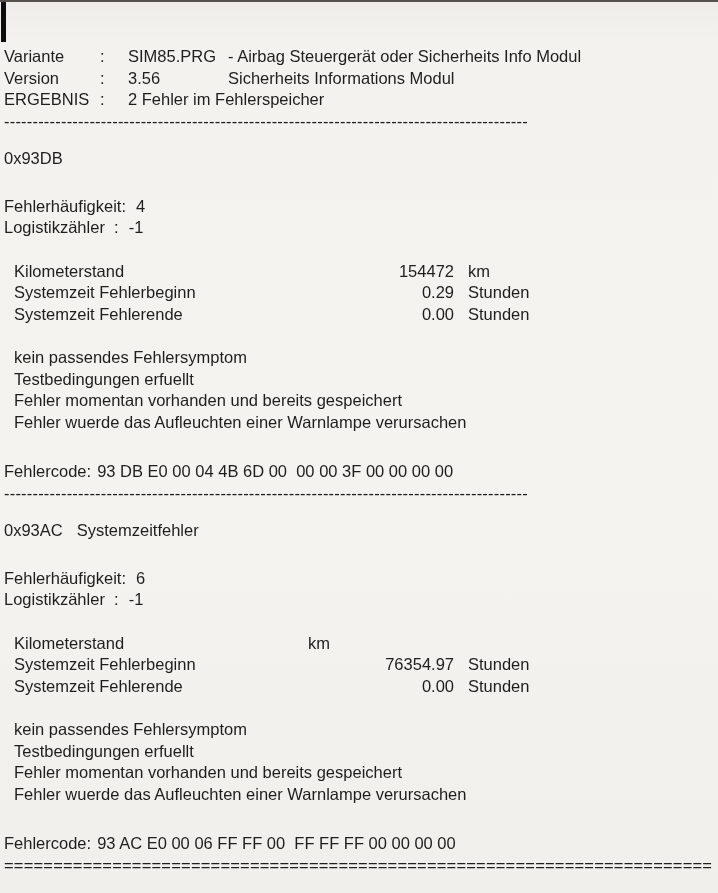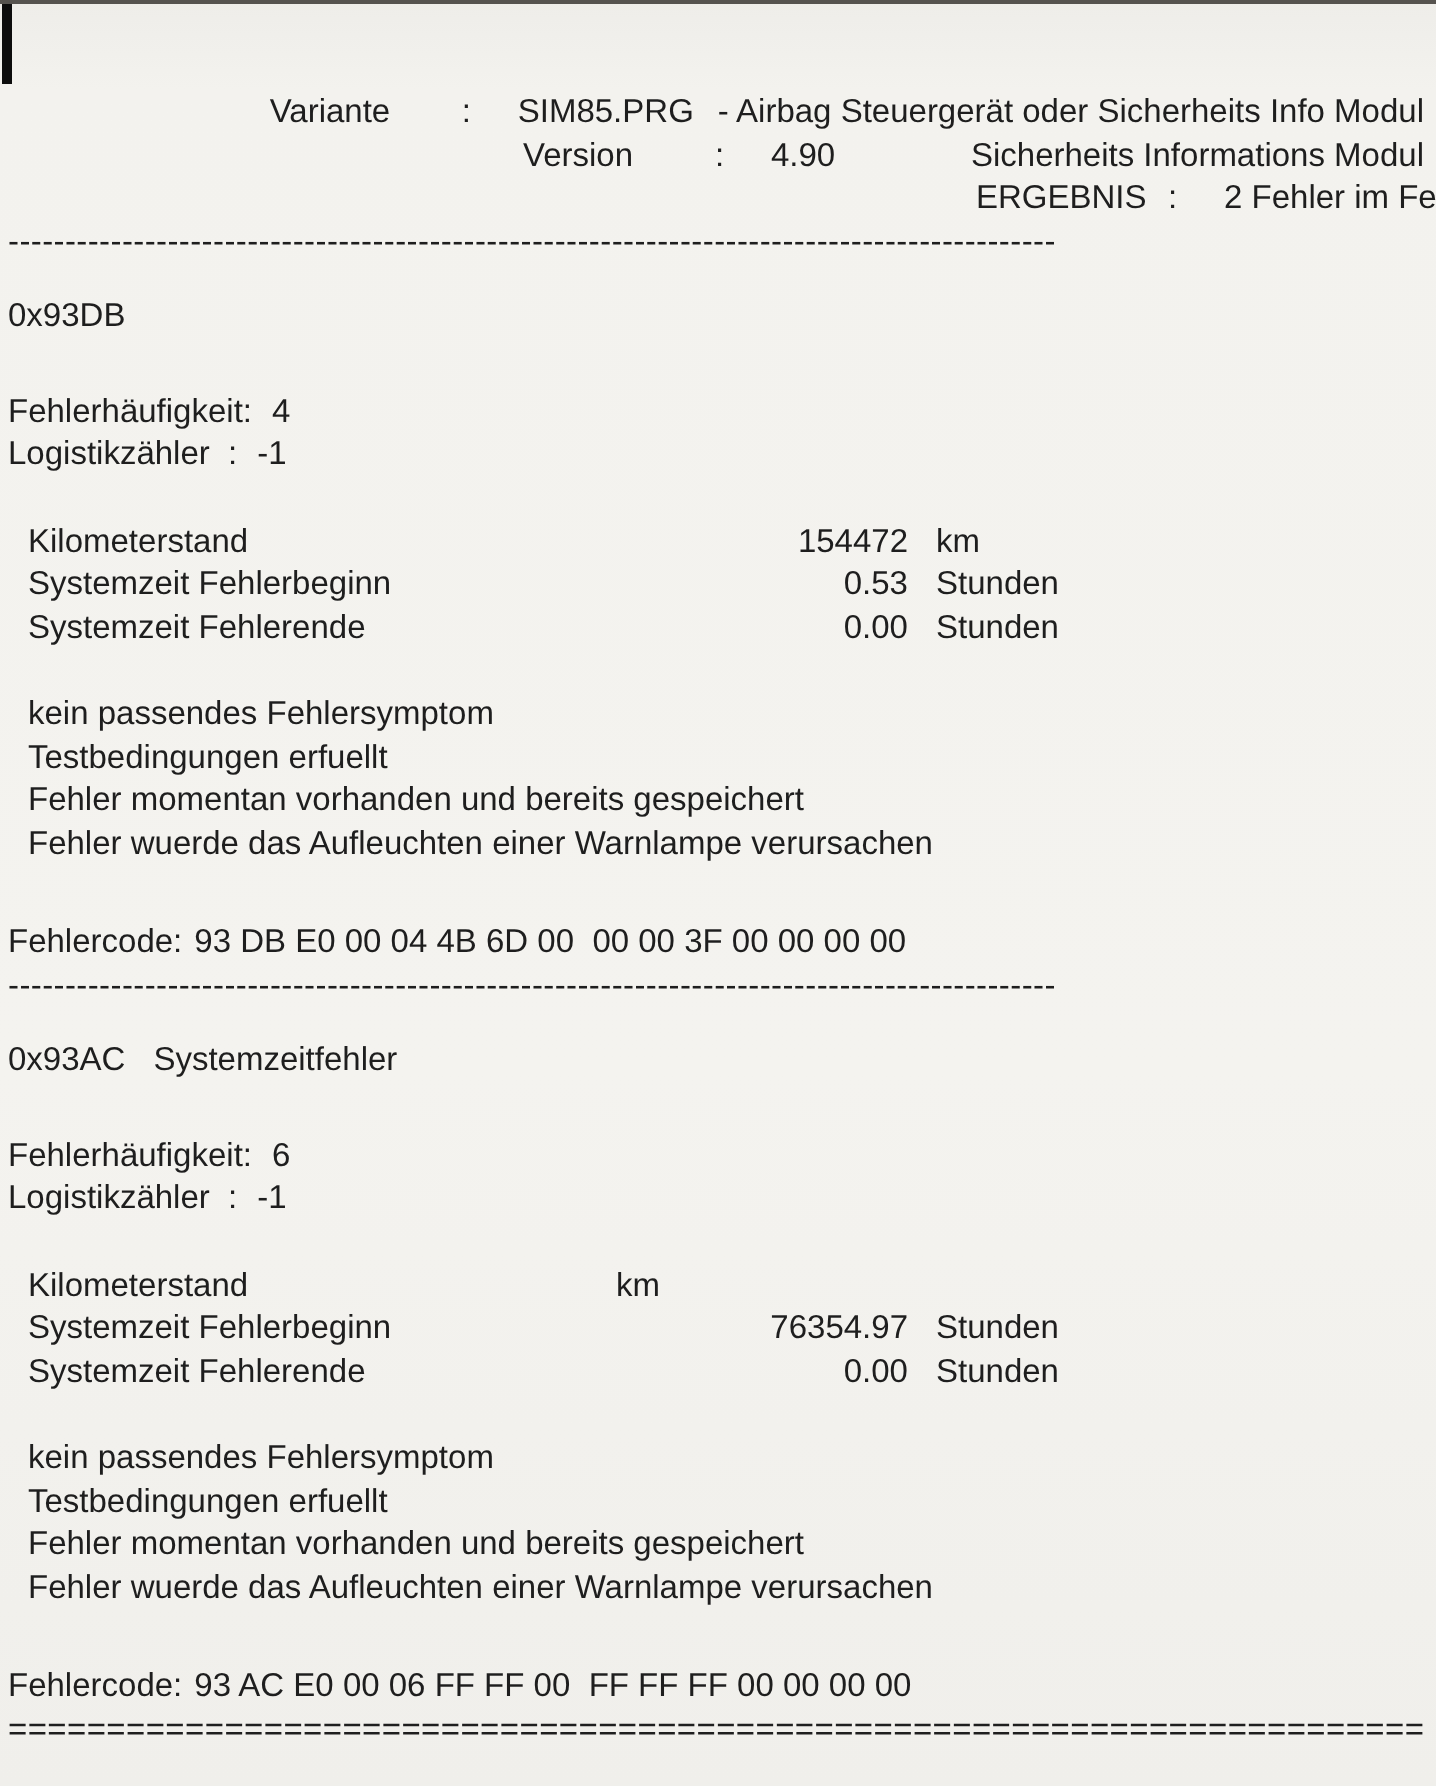--- a/index.html
+++ b/index.html
@@ -29,21 +29,21 @@
   }
   .content {
     position: absolute; top: 0; left: 0; width: 100%;
     padding: 46px 6px 0 4px;
     font-size: 16.5px;
     line-height: 21.5px;
   }
   .sep { white-space: pre; overflow: hidden; letter-spacing: 0.2px; }
 
   
-  .hrow { display: flex; justify-content: flex-end; }
+  .hrow { display: flex; }
   .hlabel { width: 96px; flex: none; white-space: pre; }
   .hcolon { width: 28px; flex: none; }
   .hval1  { width: 100px; flex: none; white-space: pre; }
   .hval2  { white-space: pre; }
 
   
   .fault-title { margin-top: 16px; display: flex; }
   .fault-name { margin-left: 14px; white-space: pre; }
 
   .stats { margin-top: 26px; }
@@ -74,21 +74,21 @@
 
     <div class="hrow">
       <span class="hlabel">Variante</span>
       <span class="hcolon">:</span>
       <span class="hval1">SIM85.PRG</span>
       <span class="hval2">- Airbag Steuergerät oder Sicherheits Info Modul</span>
     </div>
     <div class="hrow">
       <span class="hlabel">Version</span>
       <span class="hcolon">:</span>
-      <span class="hval1">4.90</span>
+      <span class="hval1">3.56</span>
       <span class="hval2">Sicherheits Informations Modul</span>
     </div>
     <div class="hrow">
       <span class="hlabel">ERGEBNIS</span>
       <span class="hcolon">:</span>
       <span class="hval1">2 Fehler im Fehlerspeicher</span>
       <span class="hval2"></span>
     </div>
     <div class="sep">--------------------------------------------------------------------------------------------</div>
 
@@ -108,21 +108,21 @@
     </div>
 
     <div class="measurements">
       <div class="mrow">
         <span class="mlabel">Kilometerstand</span>
         <span class="mval">154472</span>
         <span class="munit">km</span>
       </div>
       <div class="mrow">
         <span class="mlabel">Systemzeit Fehlerbeginn</span>
-        <span class="mval">0.53</span>
+        <span class="mval">0.29</span>
         <span class="munit">Stunden</span>
       </div>
       <div class="mrow">
         <span class="mlabel">Systemzeit Fehlerende</span>
         <span class="mval">0.00</span>
         <span class="munit">Stunden</span>
       </div>
     </div>
 
     <div class="notes">

